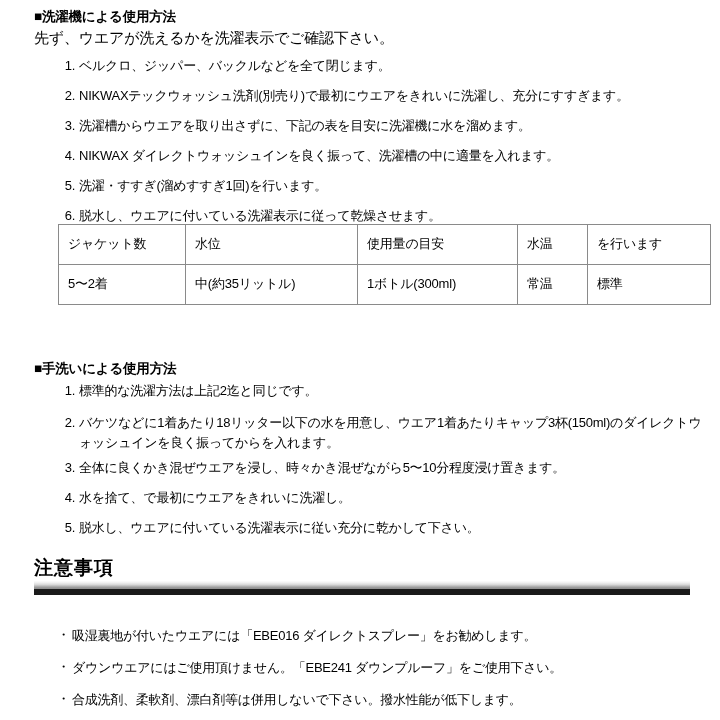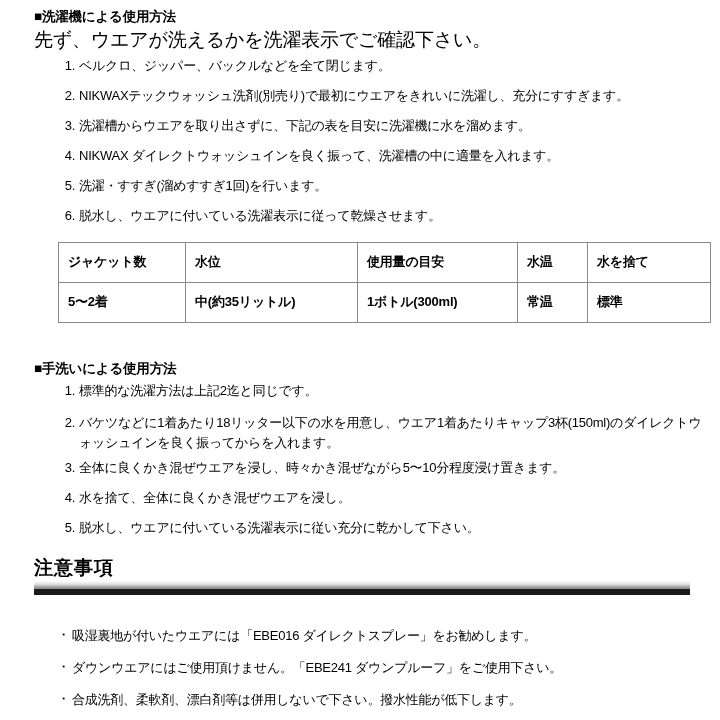--- a/index.html
+++ b/index.html
@@ -34,21 +34,21 @@
     white-space: nowrap;
     letter-spacing: -0.2px;
   }
   .section-heading .marker {
     font-weight: 400;
   }
 
   .lead-line {
     position: absolute;
     left: 34px;
-    font-size: 19px;
+    font-size: 15px;
     white-space: nowrap;
     letter-spacing: -0.2px;
   }
 
   
   .num-list {
     position: absolute;
     left: 58px;
     width: 650px;
   }
@@ -66,26 +66,25 @@
     text-align: right;
   }
   .num-item .txt {
     display: block;
   }
 
   
   .tbl {
     position: absolute;
     left: 58px;
-    top: 242px;
+    top: 224px;
     width: 602px;
     border-collapse: collapse;
     table-layout: fixed;
     font-size: 13px;
-    font-weight: bold;
   }
   .tbl td {
     border: 1px solid #8a8a8a;
     height: 39px;
     padding: 0 0 0 9px;
     vertical-align: middle;
     letter-spacing: -0.2px;
     white-space: nowrap;
   }
   .col-a { width: 117px; }
@@ -183,21 +182,21 @@
     </div>
   </div>
 
   <table class="tbl">
     <tbody>
       <tr>
         <td class="col-a">ジャケット数</td>
         <td class="col-b">水位</td>
         <td class="col-c">使用量の目安</td>
         <td class="col-d">水温</td>
-        <td class="col-e">水を捨て</td>
+        <td class="col-e">を行います</td>
       </tr>
       <tr>
         <td class="col-a">5〜2着</td>
         <td class="col-b">中(約35リットル)</td>
         <td class="col-c">1ボトル(300ml)</td>
         <td class="col-d">常温</td>
         <td class="col-e">標準</td>
       </tr>
     </tbody>
   </table>
@@ -214,21 +213,21 @@
     <div class="num-item" style="position:absolute; top:30px; width:630px; line-height:1.55;">
       <span class="num">2.</span>
       <span class="txt">バケツなどに1着あたり18リッター以下の水を用意し、ウエア1着あたりキャップ3杯(150ml)のダイレクトウォッシュインを良く振ってからを入れます。</span>
     </div>
     <div class="num-item" style="position:absolute; top:77px;">
       <span class="num">3.</span>
       <span class="txt">全体に良くかき混ぜウエアを浸し、時々かき混ぜながら5〜10分程度浸け置きます。</span>
     </div>
     <div class="num-item" style="position:absolute; top:107px;">
       <span class="num">4.</span>
-      <span class="txt">水を捨て、全体に良くかき混ぜウエアを浸し。</span>
+      <span class="txt">水を捨て、で最初にウエアをきれいに洗濯し。</span>
     </div>
     <div class="num-item" style="position:absolute; top:137px;">
       <span class="num">5.</span>
       <span class="txt">脱水し、ウエアに付いている洗濯表示に従い充分に乾かして下さい。</span>
     </div>
   </div>
 
   <div class="banner">
     <div class="banner-title">注意事項</div>
     <div class="banner-bar"></div>

